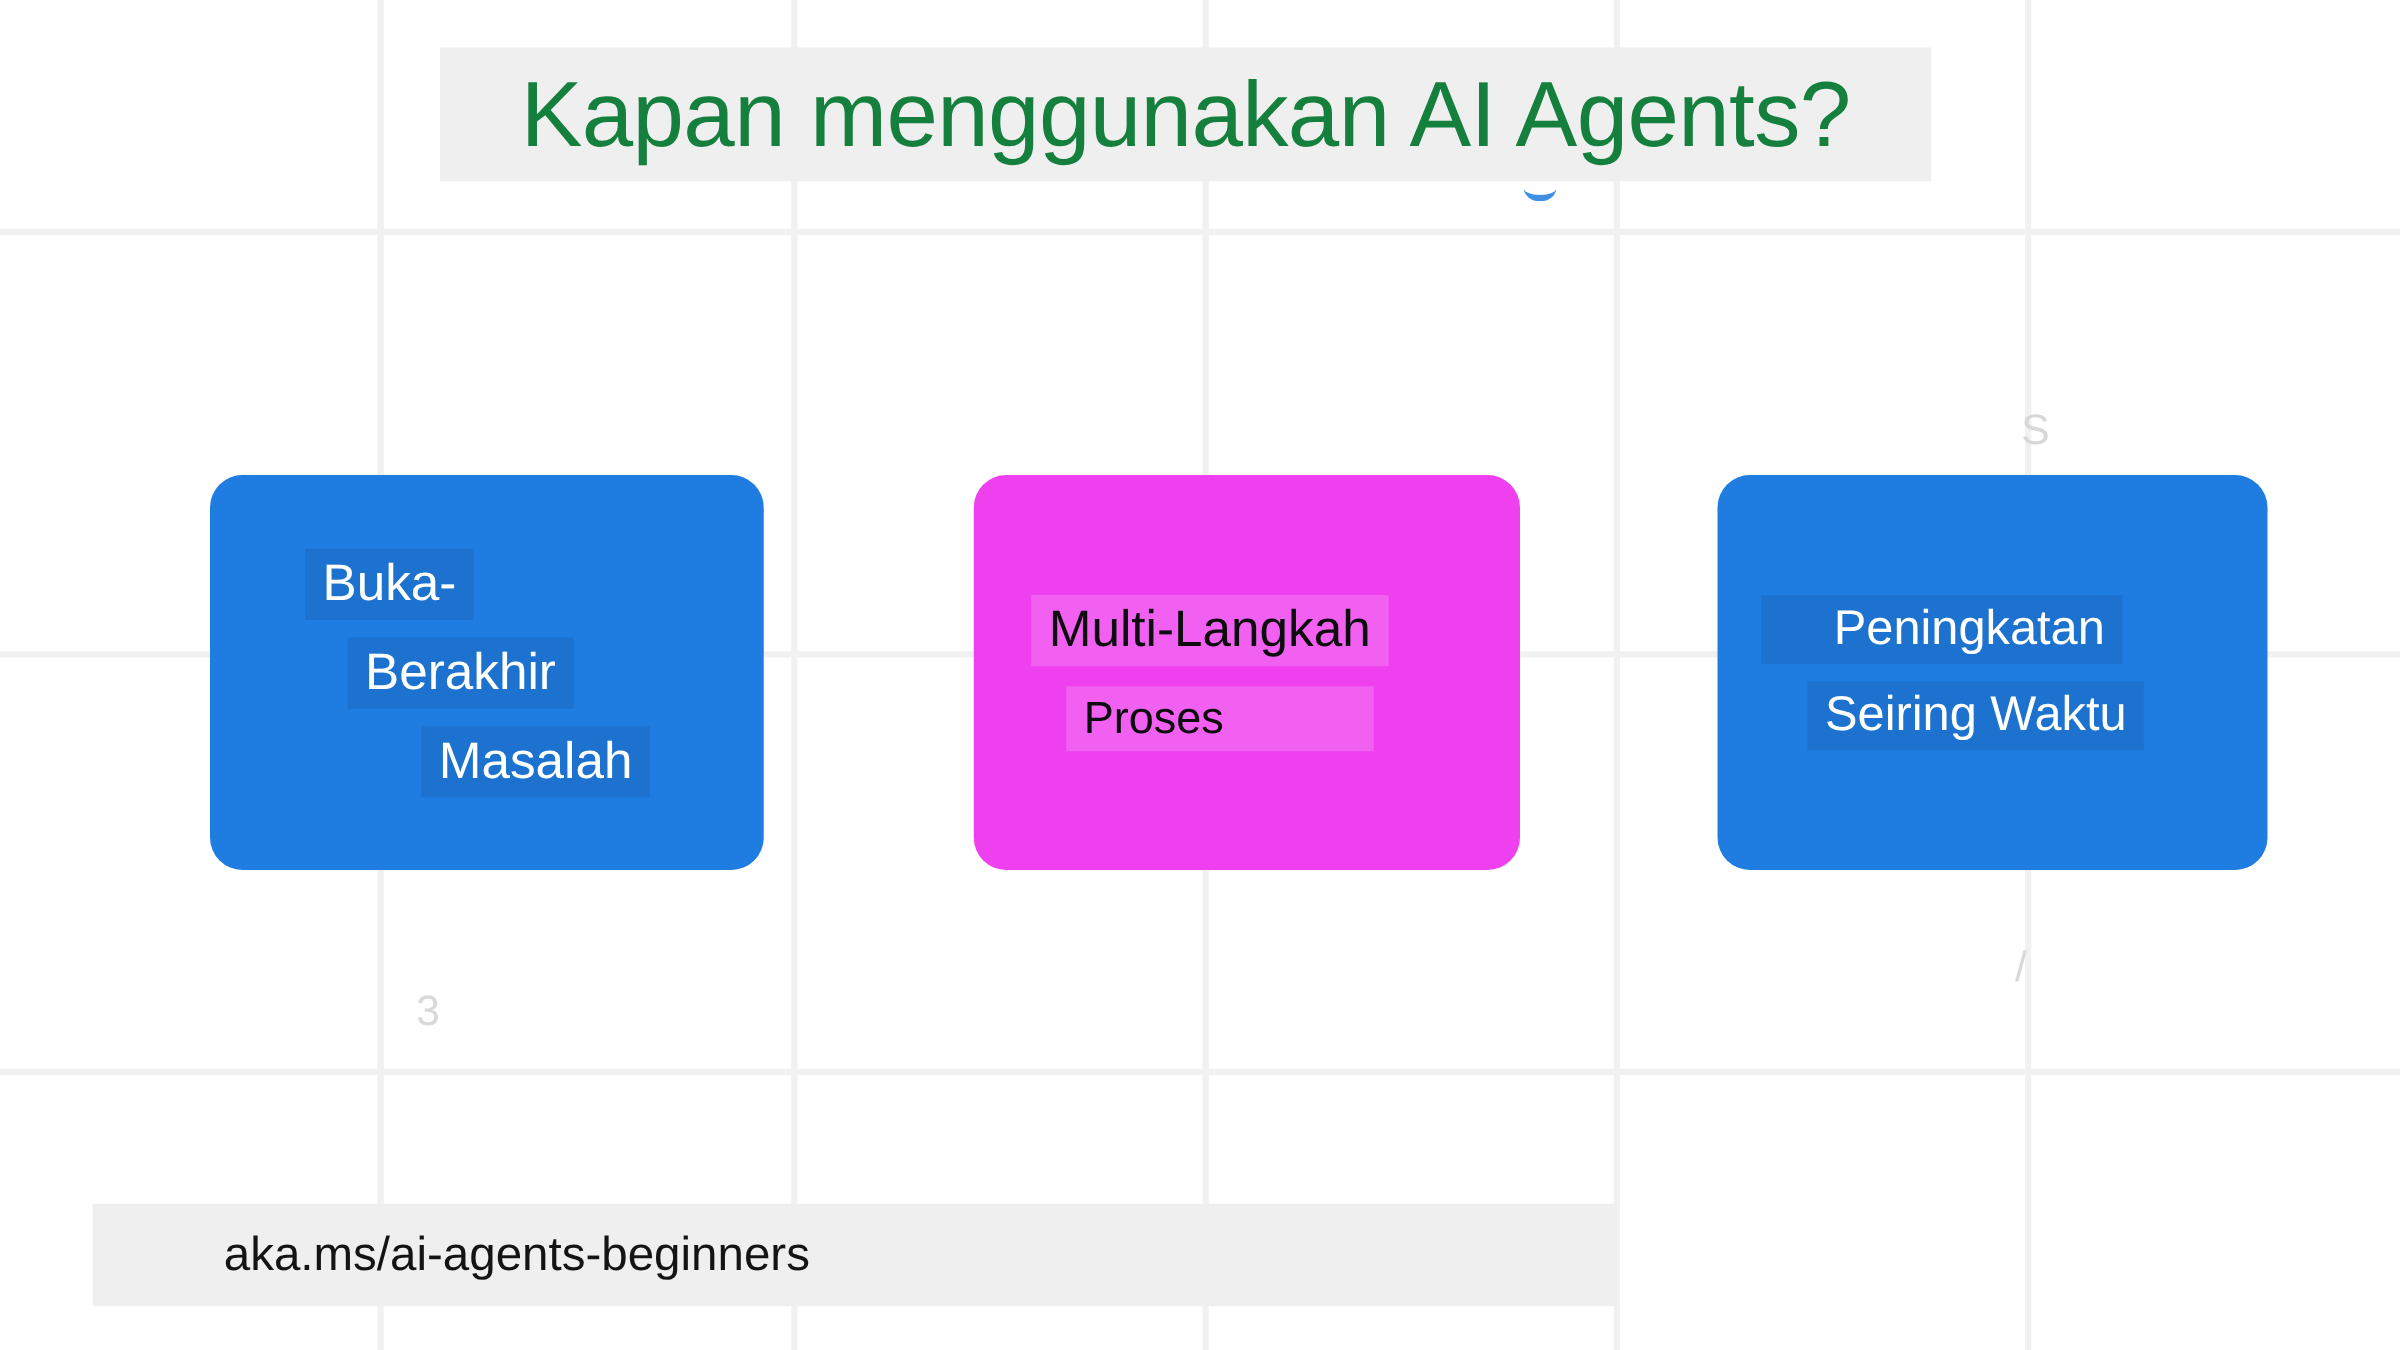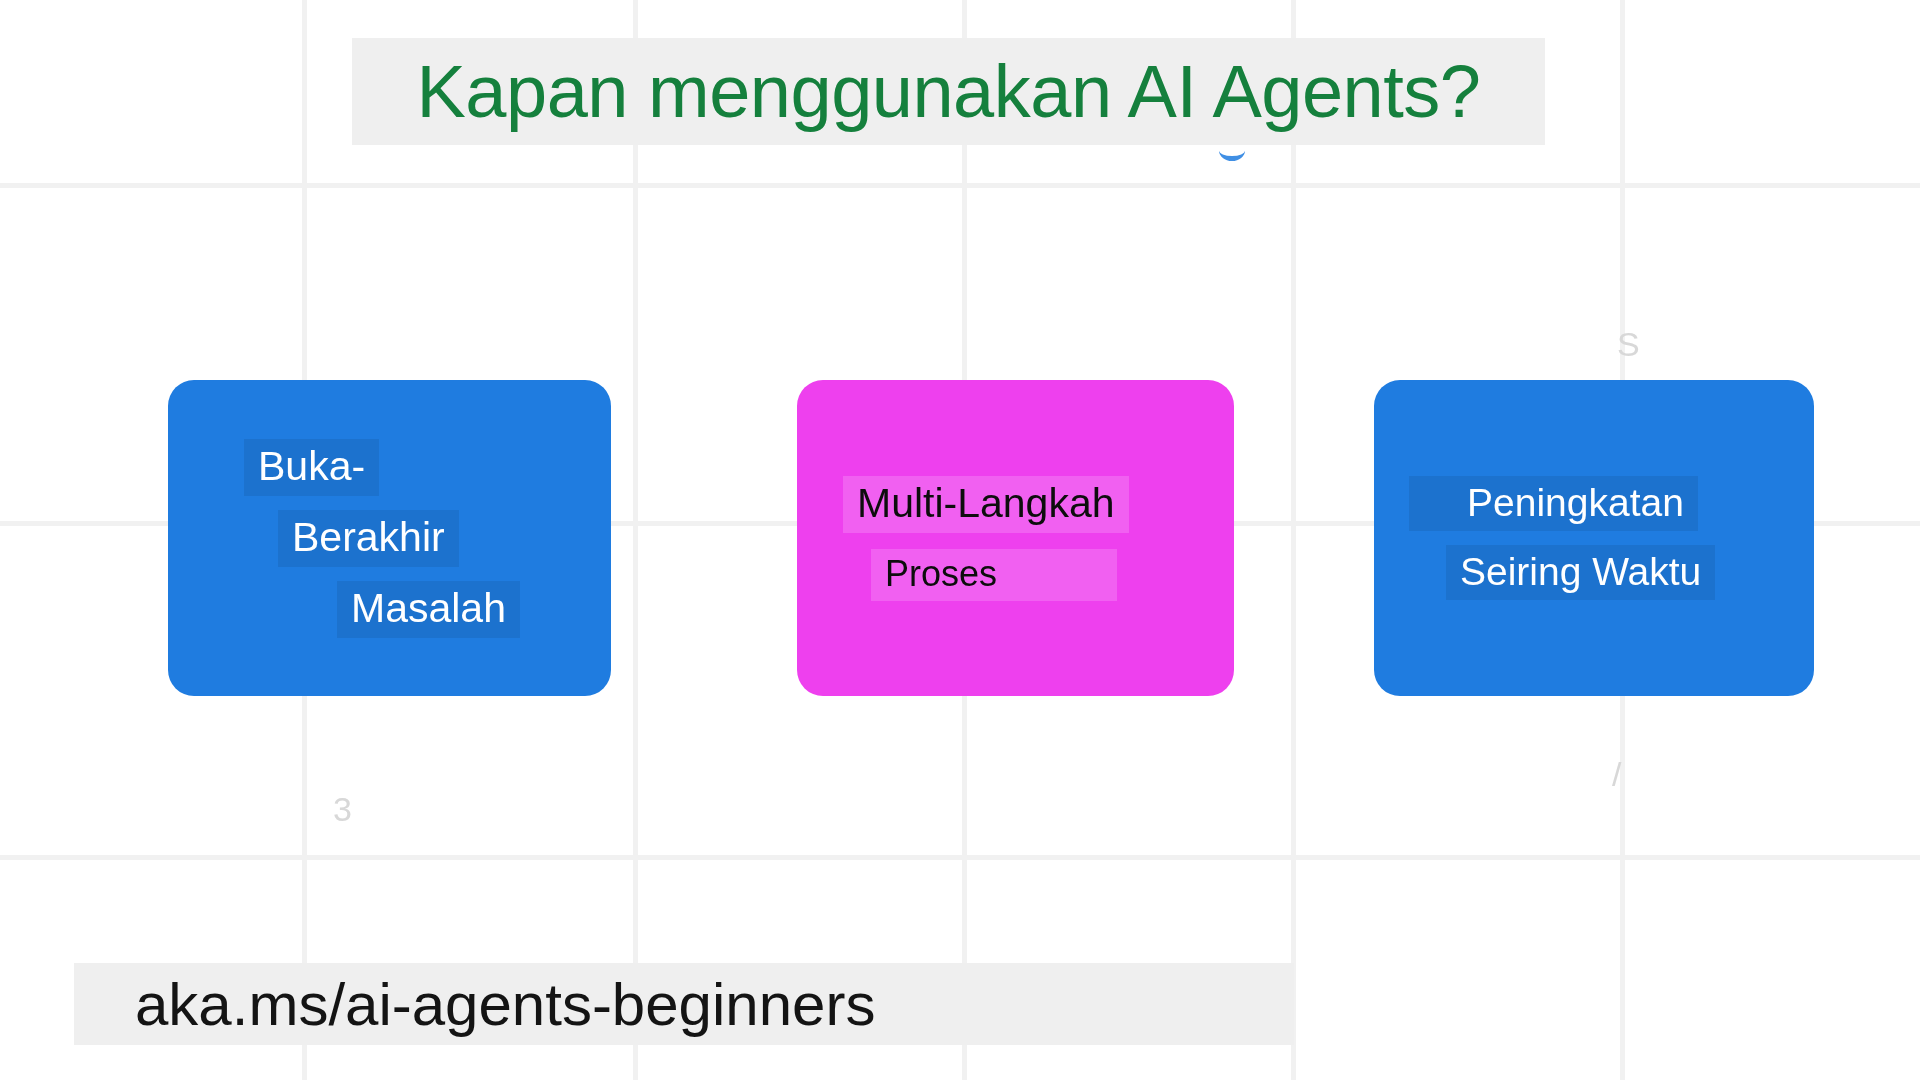--- a/index.html
+++ b/index.html
@@ -110,21 +110,21 @@
     background: #1f7ce0;
   }
   #card-open-ended .card-line { font-size: 41px; color: #ffffff; }
   #card-open-ended .hl { background: rgba(0,0,0,0.08); }
   #card-open-ended .l1 { justify-content: flex-start; padding-left: 76px; margin-bottom: 14px; }
   #card-open-ended .l2 { justify-content: flex-start; padding-left: 110px; margin-bottom: 14px; border-radius: 22px; }
   #card-open-ended .l3 { justify-content: center; padding-left: 78px; }
 
   
   #card-multi-step {
-    left: 797px;
+    left: 779px;
     top: 380px;
     width: 437px;
     height: 316px;
     background: #ee40ee;
   }
   #card-multi-step .card-line { font-size: 41px; color: #0d0d0d; }
   #card-multi-step .hl { background: rgba(255,255,255,0.17); }
   #card-multi-step .l1 { justify-content: flex-start; padding-left: 46px; margin-bottom: 16px; }
   #card-multi-step .l2 { justify-content: flex-start; padding-left: 46px; font-size: 36px; }
   #card-multi-step .l2 .hl { padding-right: 120px; text-align: right; margin-left: 28px; }
@@ -153,23 +153,23 @@
     background: #efefef;
   }
   .url-text {
     position: absolute;
     left: 74px;
     top: 963px;
     width: 1220px;
     height: 82px;
     display: flex;
     align-items: center;
-    padding-left: 61px;
+    padding-left: 105px;
     box-sizing: border-box;
-    font-size: 60px;
+    font-size: 38px;
     color: #141414;
     white-space: nowrap;
   }
 
   
   .stray {
     position: absolute;
     color: #d8d8d8;
     font-size: 34px;
     user-select: none;

